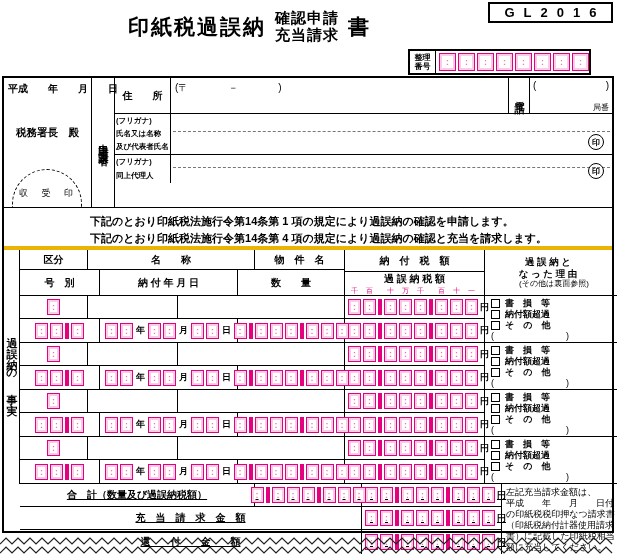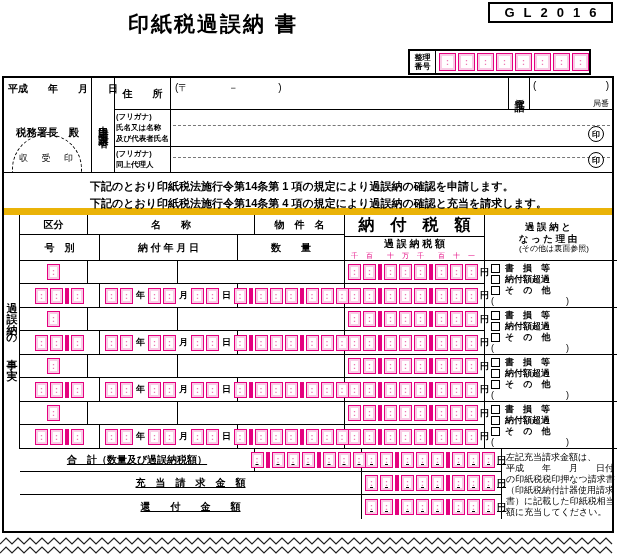--- a/index.html
+++ b/index.html
@@ -22,21 +22,21 @@
   .combo{display:inline-flex;align-items:center;gap:2px;}
   .pbox{box-sizing:border-box;width:13px;height:16px;border:1px solid #e4007f;background:#fff;
         box-shadow:inset 0 0 0 2px #f9cde6;display:inline-flex;align-items:center;justify-content:center;flex:0 0 auto;}
   .pbox::after{content:":";color:#ec7ab4;font-size:9px;font-weight:bold;line-height:0;}
   .csep{width:4px;height:16px;background:#e4007f;flex:0 0 auto;}
   .yen{font-size:9px;font-weight:bold;margin-left:2px;}
   .dunit{font-size:9px;font-weight:bold;margin:0 1px;}
   
   .outer{position:absolute;top:76px;left:2px;width:612px;height:457px;border:2px solid #000;box-sizing:border-box;}
   
-  .applicant{height:95px;border-bottom:1px solid #000;display:flex;box-sizing:border-box;}
+  .applicant{height:130px;border-bottom:1px solid #000;display:flex;box-sizing:border-box;}
   .ap-left{width:88px;border-right:1px solid #000;box-sizing:border-box;position:relative;font-size:10px;}
   .ap-date{padding:4px 4px 0 4px;font-weight:bold;font-size:10px;white-space:nowrap;}
   .ap-to{position:absolute;top:48px;left:0;width:100%;text-align:center;font-weight:bold;font-size:10.5px;}
   .stamp{position:absolute;bottom:0;left:7px;width:74px;height:40px;overflow:hidden;font-family:Liberation Mono, monospace;}
   .stamp-arc{position:absolute;left:1px;top:2px;width:70px;height:70px;border:1px dashed #000;
              border-radius:50%;box-sizing:border-box;}
   .stamp-text{position:absolute;bottom:7px;left:0;width:100%;text-align:center;font-size:9px;letter-spacing:4px;}
   .ap-party{width:23px;border-right:1px solid #000;box-sizing:border-box;display:flex;align-items:center;justify-content:center;}
   .vtext{writing-mode:vertical-rl;text-orientation:upright;font-size:10px;font-weight:bold;letter-spacing:2px;}
   .ap-right{flex:1;display:flex;flex-direction:column;}
@@ -54,38 +54,38 @@
   .ap-row2{height:41px;border-bottom:1px solid #000;display:flex;box-sizing:border-box;}
   .ap-row3{height:28px;display:flex;box-sizing:border-box;}
   .nm-label{width:56px;border-right:1px solid #000;box-sizing:border-box;padding:2px 1px;font-size:7.5px;
             display:flex;flex-direction:column;justify-content:space-between;font-weight:bold;}
   .nm-val{flex:1;position:relative;display:flex;flex-direction:column;}
   .furiline{flex:1;border-bottom:1px dashed #777;margin:0 2px;}
   .nameline{height:55%;position:relative;}
   .seal{position:absolute;right:8px;bottom:4px;width:14px;height:14px;border:1.2px solid #000;border-radius:50%;
         display:flex;align-items:center;justify-content:center;font-size:8px;font-weight:bold;}
   
-  .statements{height:42px;border-bottom:7px solid #eab308;box-sizing:border-box;padding:5px 12px 0 86px;
+  .statements{height:42px;border-bottom:4px solid #eab308;box-sizing:border-box;padding:5px 12px 0 86px;
               font-size:11px;font-weight:bold;line-height:1.5;}
   
   .fact{height:234px;display:flex;box-sizing:border-box;}
   .side{width:16px;border-right:1px solid #000;box-sizing:border-box;display:flex;align-items:center;justify-content:center;}
   .side .vtext{letter-spacing:11px;font-size:11px;}
   .fact-main{flex:1;display:flex;flex-direction:column;}
   .fhead{height:46px;border-bottom:1px solid #000;display:flex;box-sizing:border-box;}
   .fh-left{width:325px;display:flex;flex-direction:column;box-sizing:border-box;}
   .fh-row1{height:20px;border-bottom:1px solid #000;display:flex;box-sizing:border-box;}
   .fh-row2{height:25px;display:flex;box-sizing:border-box;}
   .hc{box-sizing:border-box;border-right:1px solid #000;display:flex;align-items:center;justify-content:center;
       font-size:10px;font-weight:bold;white-space:nowrap;}
   .wK{width:68px}.wB{width:90px}.wN{width:167px}
   .wG{width:80px}.wD{width:138px}.wQ{width:107px}
   .fh-amt{width:140px;border-right:1px solid #000;box-sizing:border-box;display:flex;flex-direction:column;}
   .fh-amt .l1{height:24px;border-bottom:1px solid #000;display:flex;align-items:center;justify-content:center;
-              font-size:16px;font-weight:bold;box-sizing:border-box;}
+              font-size:10px;font-weight:bold;box-sizing:border-box;}
   .fh-amt .l2{height:16px;display:flex;align-items:center;justify-content:center;font-size:10px;font-weight:bold;}
   .scale{height:9px;display:flex;align-items:center;gap:2px;padding-left:3px;}
   .s-ch{width:13px;text-align:center;font-size:7px;color:#e4007f;line-height:8px;flex:0 0 auto;}
   .s-sep{width:4px;flex:0 0 auto;}
   .fh-reason{width:126px;display:flex;flex-direction:column;align-items:center;justify-content:center;
              font-size:9.5px;font-weight:bold;line-height:1.25;}
   .fh-reason .small{font-size:8px;font-weight:normal;margin-left:12px;}
   
   .block{height:47px;border-bottom:1px solid #000;display:flex;box-sizing:border-box;}
   .bl-left{width:325px;display:flex;flex-direction:column;box-sizing:border-box;}
@@ -117,20 +117,24 @@
 <body>
 
 <div class="page">
 
   <div class="glbox">
     <span>GL2016</span>
   </div>
 
   <div class="title">
     <span class="t-main">印紙税過誤納</span>
+    <span class="t-stack">
+      <span>確認申請</span>
+      <span>充当請求</span>
+    </span>
     <span class="t-main">書</span>
   </div>
 
   <div class="seiri">
     <div class="seiri-label">
       <span>整理</span>
       <span>番号</span>
     </div>
     <div class="seiri-boxes combo">
         <span class="pbox"></span>

